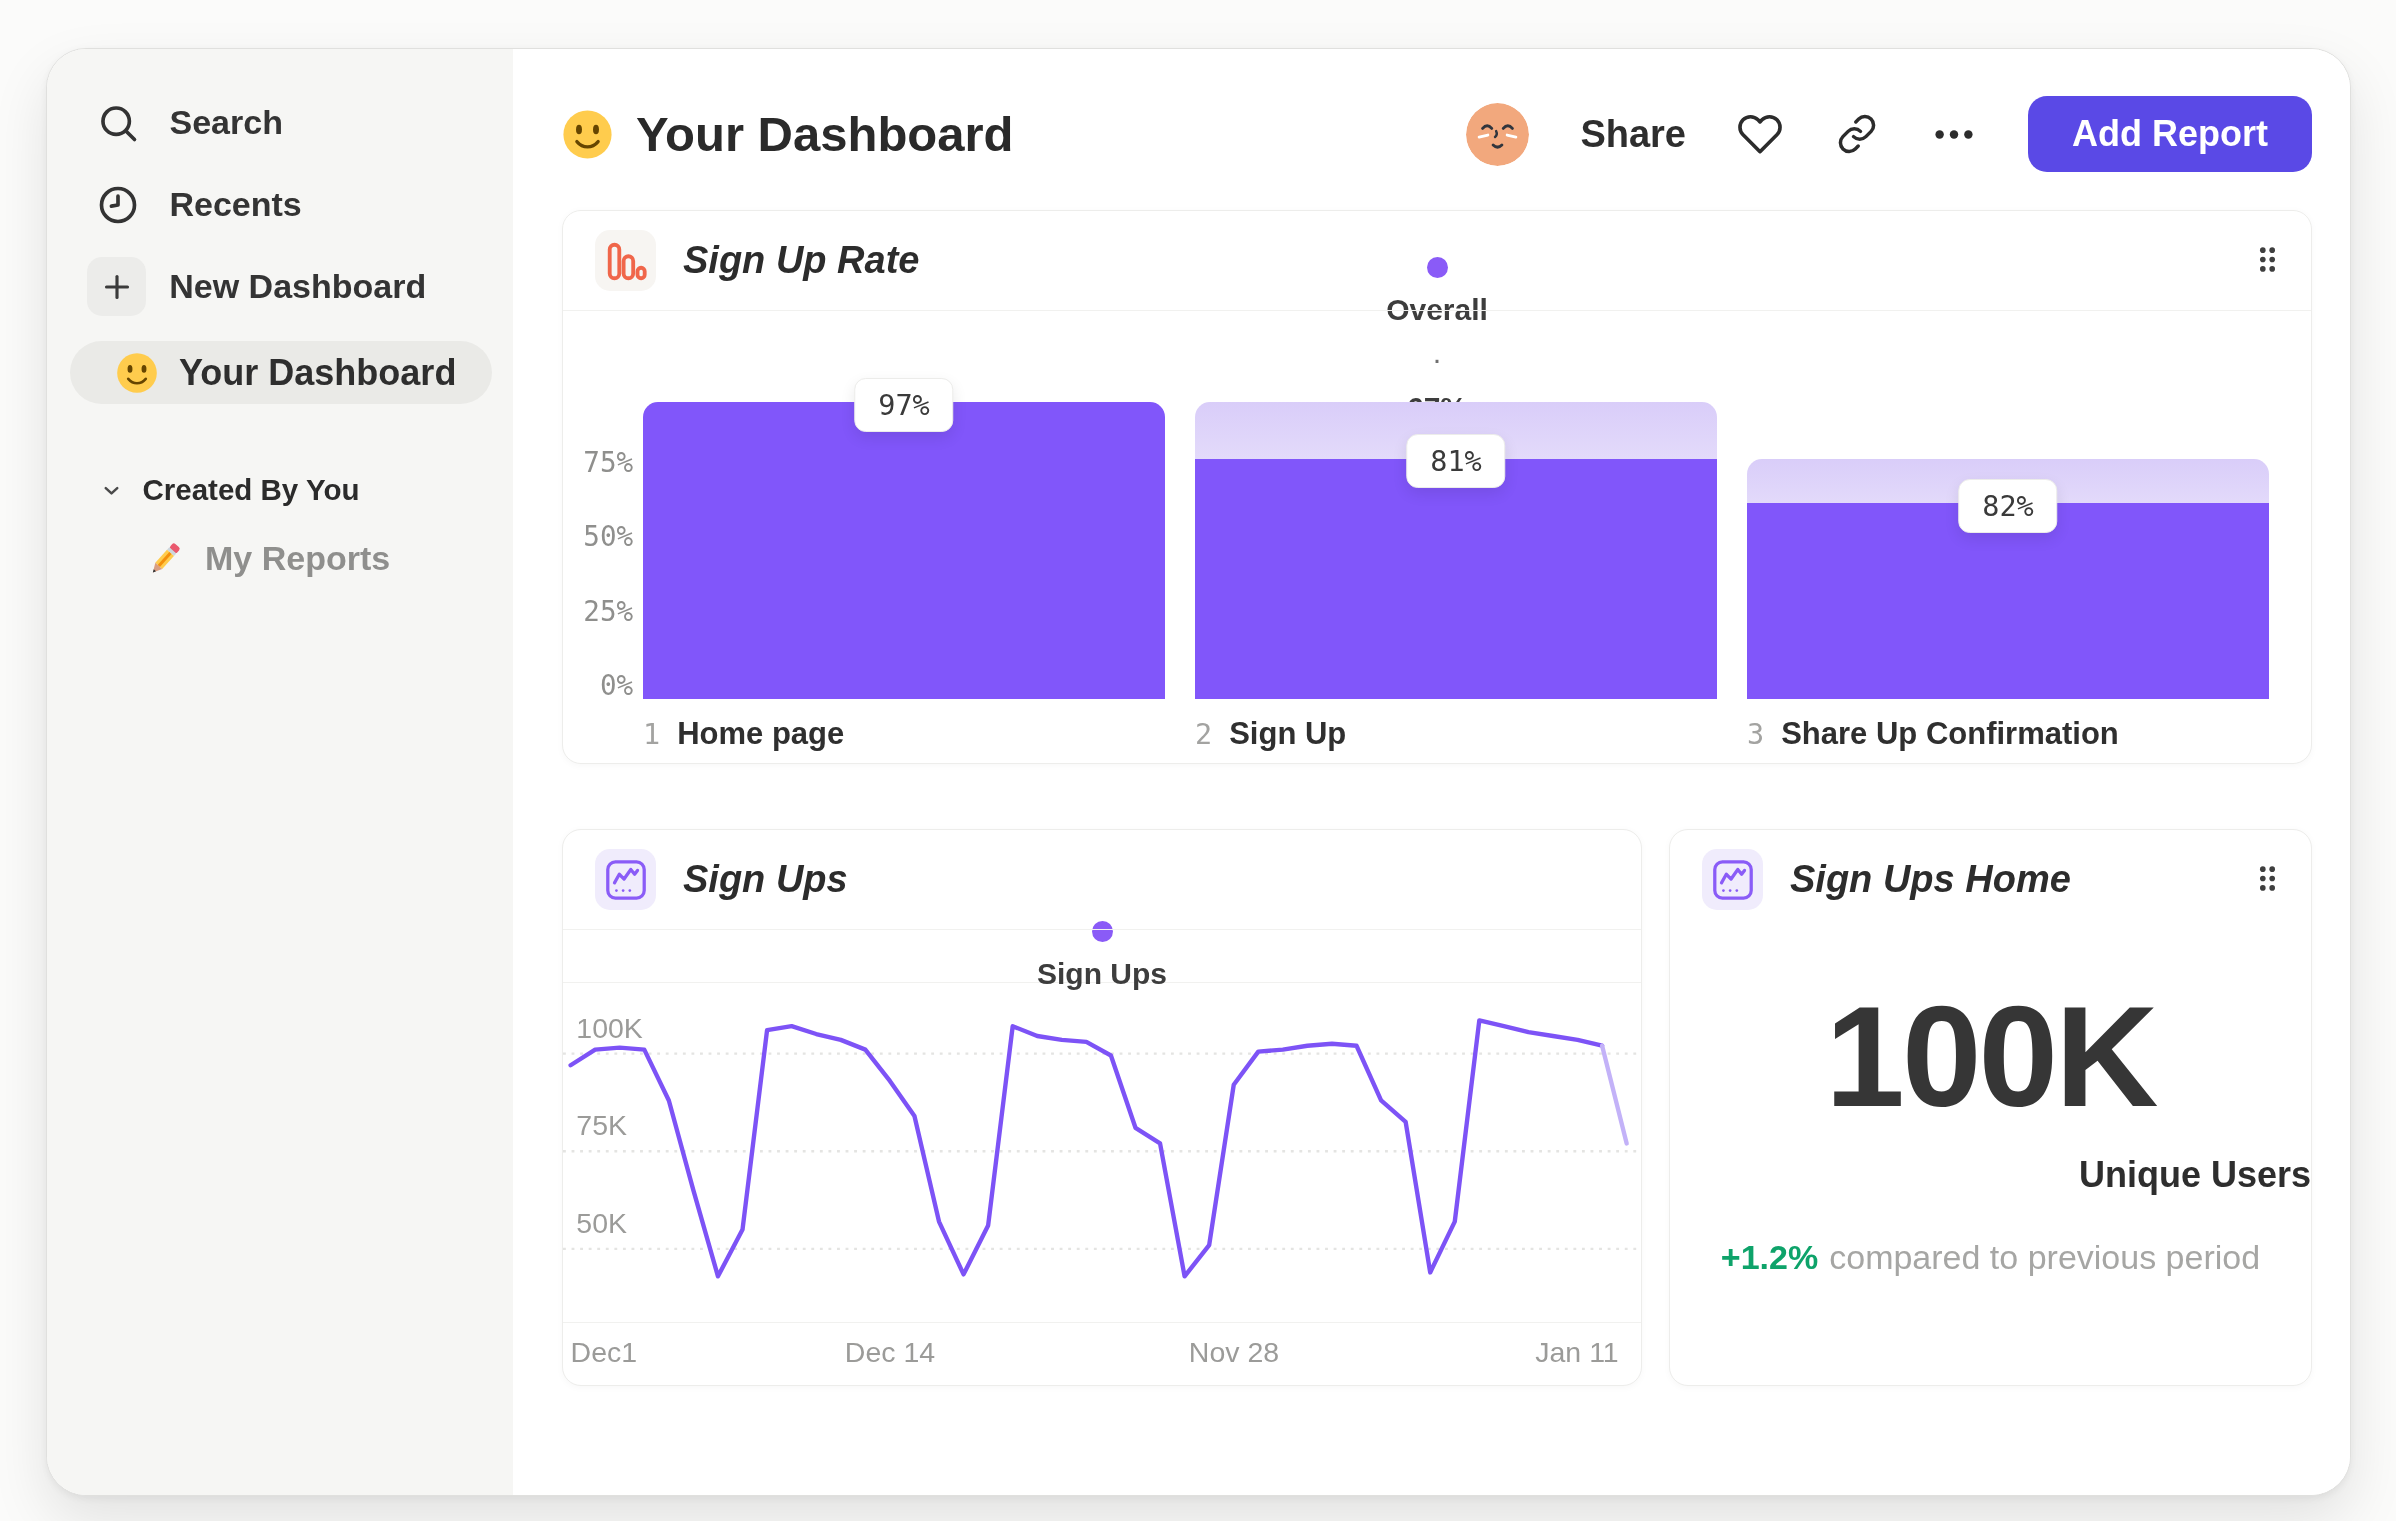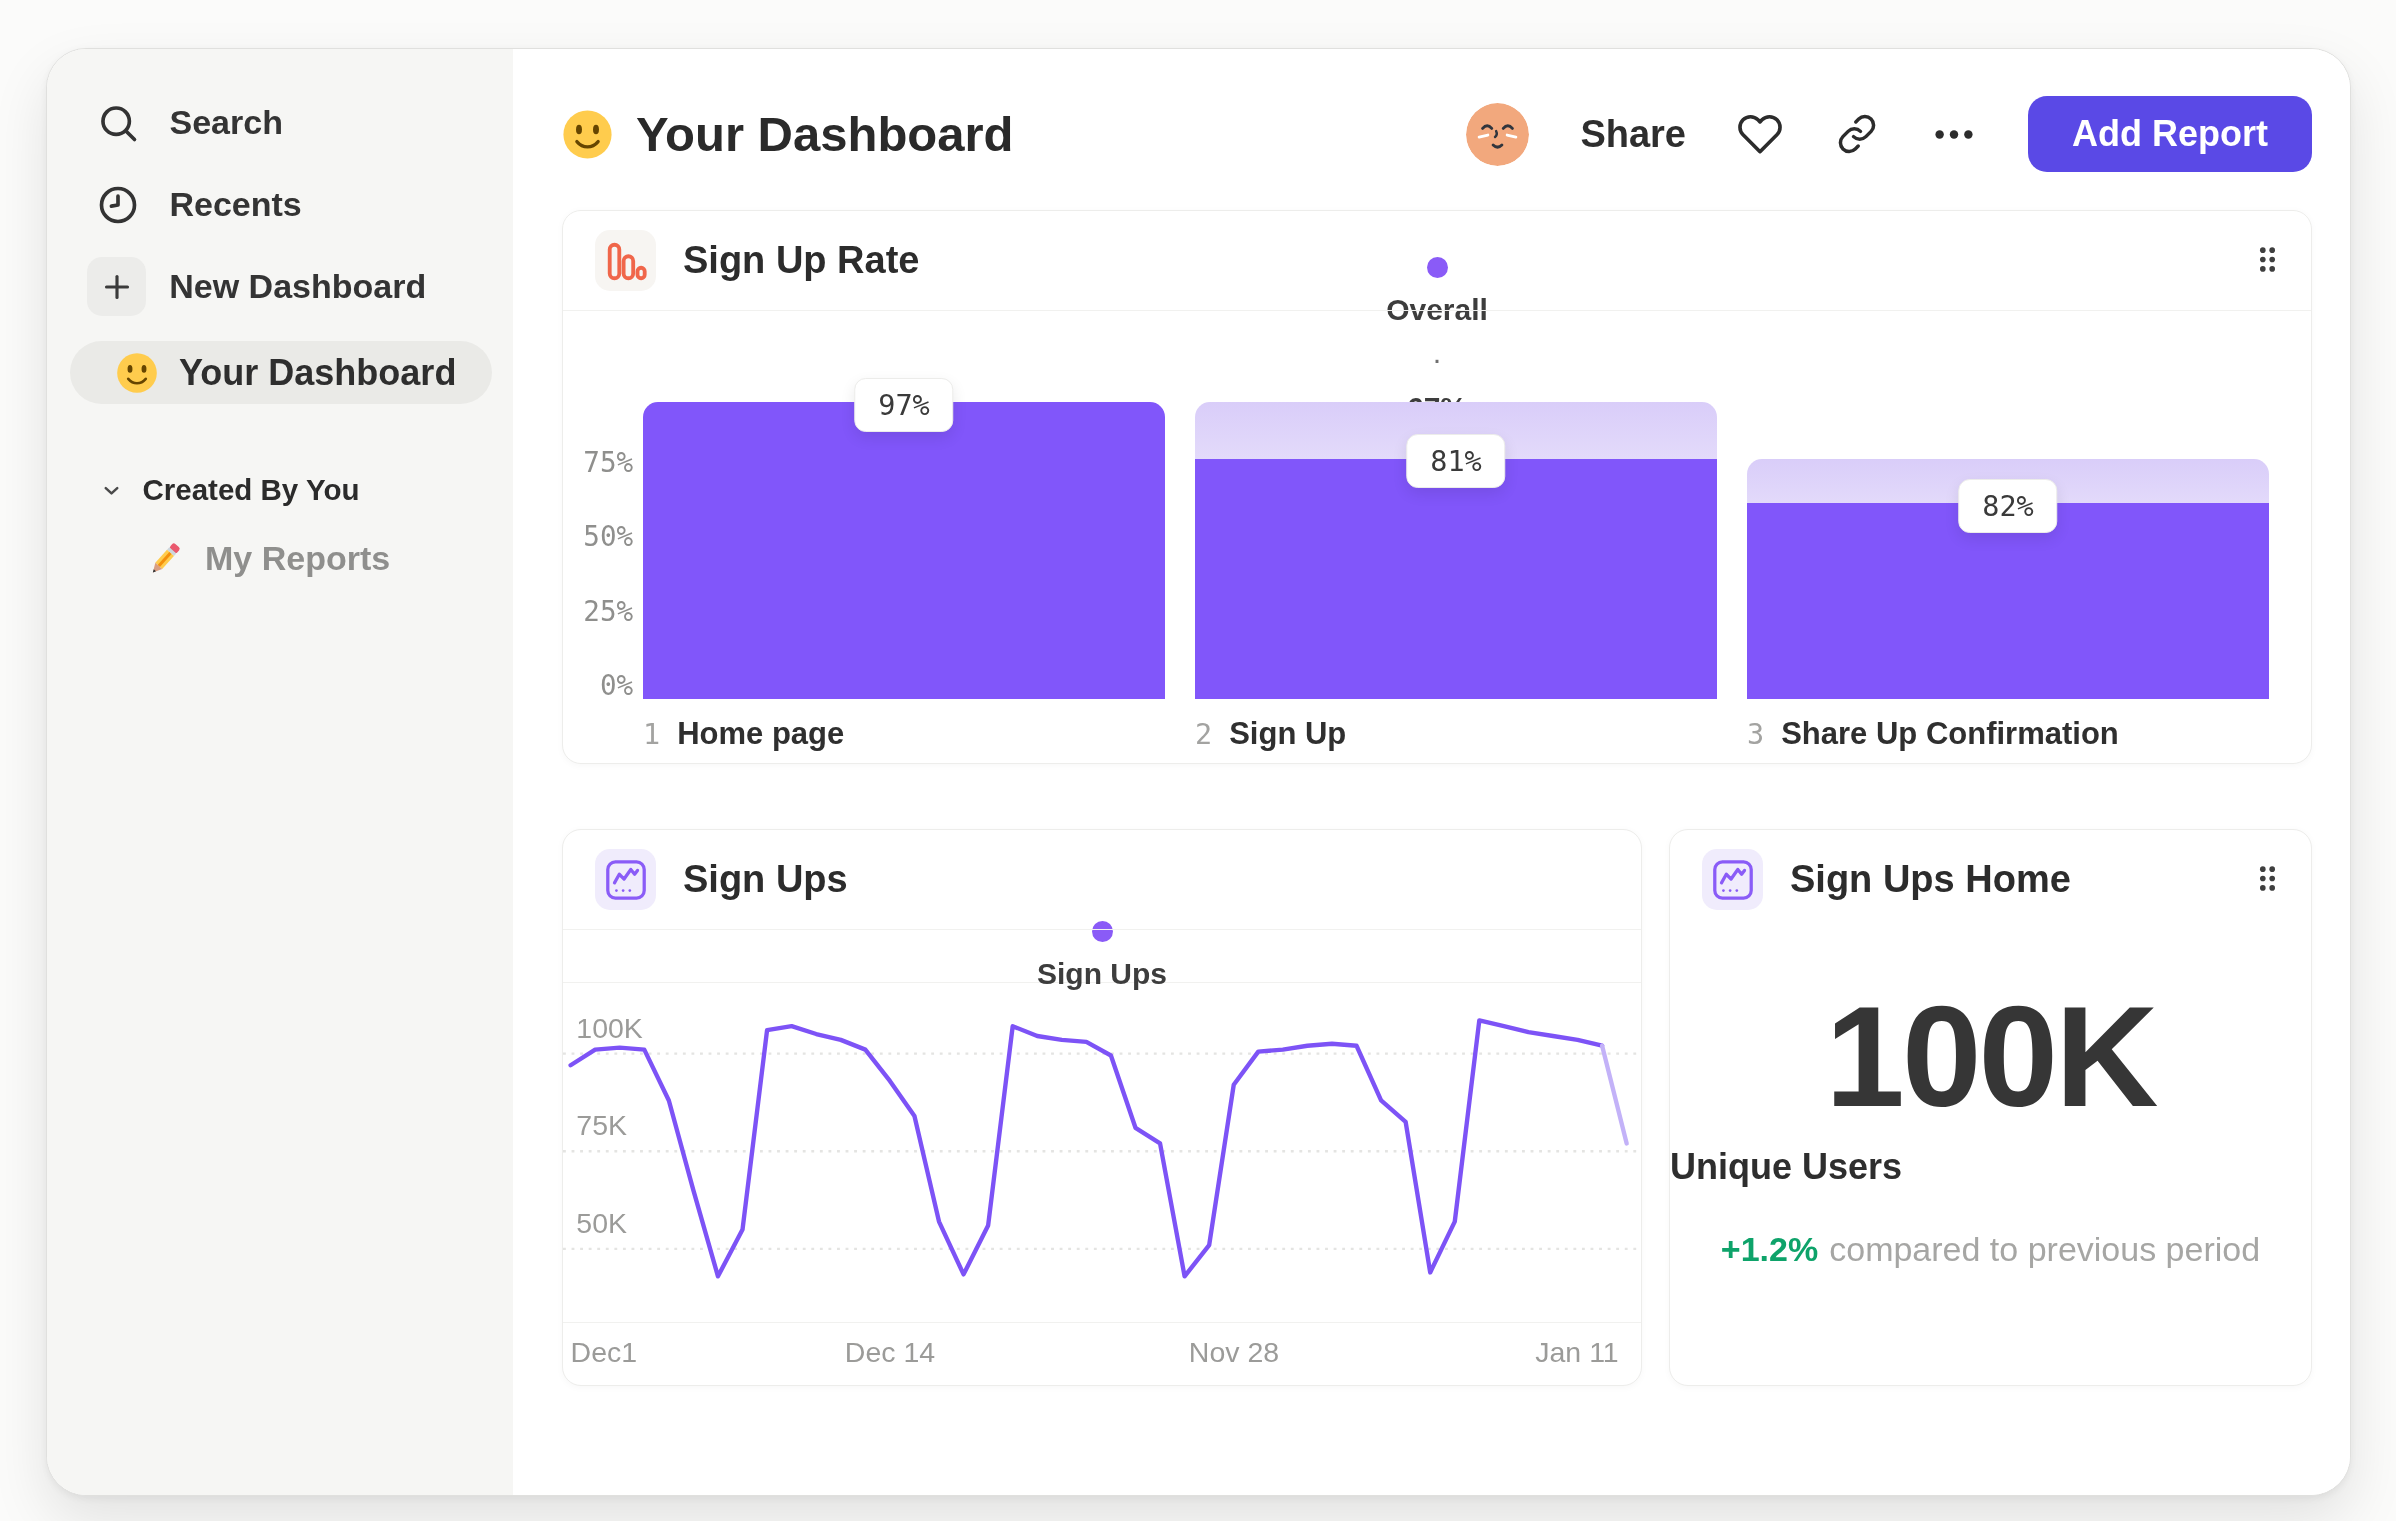--- a/index.html
+++ b/index.html
@@ -36,21 +36,21 @@
   .main-header{display:flex;align-items:center;height:82px;}
   .page-title{display:flex;align-items:center;gap:23px;font-size:49px;font-weight:700;color:#2a2a2a;}
   .page-title .emoji{width:51px;height:51px;}
   .controls{margin-left:auto;display:flex;align-items:center;gap:51px;}
   .avatar{width:63px;height:63px;border-radius:50%;overflow:hidden;flex:none;cursor:pointer;}
   .share-label{font-size:38px;font-weight:600;color:#2e2e2e;cursor:pointer;}
   .ctl-icon{width:46px;height:46px;display:flex;align-items:center;justify-content:center;cursor:pointer;}
   .add-report-btn{background:#5a49e6;color:#fff;border:none;border-radius:19px;height:76px;padding:0 44px;font-size:36px;font-weight:600;font-family:"Liberation Sans",sans-serif;cursor:pointer;}
   
   .card{background:#fff;border:1.9px solid #ededeb;border-radius:19px;box-shadow:0 1.9px 7.6px rgba(0,0,0,.03);box-sizing:border-box;position:relative;}
-  .card-head{display:flex;align-items:center;gap:27px;height:99px;padding:0 32px;position:relative;}
+  .card-head{display:flex;align-items:center;gap:27px;height:99px;padding:0 32px;position:relative;font-style:italic;}
   .card-head.bordered{border-bottom:1.9px solid #f1f1ef;}
   .icon-tile{width:61px;height:61px;border-radius:15px;display:flex;align-items:center;justify-content:center;flex:none;}
   .tile-warm{background:#f7f5f2;}
   .tile-purple{background:#f0ecfc;}
   .card-title{font-size:38px;font-weight:700;color:#2c2c2c;}
   .drag-handle{position:absolute;right:32px;top:50%;transform:translateY(-50%);cursor:grab;}
   
   .funnel-card{margin-top:35px;height:554px;width:100%;}
   .legend-row{display:flex;align-items:center;justify-content:center;gap:15px;font-size:30px;color:#3d3d3d;flex-direction:column;}
   .legend-funnel{height:60px;}
@@ -78,21 +78,21 @@
   .line-card{width:1080px;height:557px;flex:none;}
   .legend-line{height:52px;border-bottom:1.9px solid #f1f1ef;font-size:30px;}
   .line-plot{position:relative;height:339px;border-bottom:1.9px solid #f1f1ef;}
   .line-plot svg{position:absolute;left:0;top:0;}
   .l-ylabel{position:absolute;left:13.3px;font-size:28.5px;color:#9b9b99;white-space:nowrap;}
   .l-xaxis{position:relative;height:61px;}
   .l-xlabel{position:absolute;top:13.3px;font-size:28.5px;color:#9b9b99;white-space:nowrap;}
   
   .metric-card{flex:1;height:557px;}
   .m-value{margin-top:53px;text-align:center;font-size:143px;font-weight:700;letter-spacing:-2.9px;color:#363636;line-height:1.05;}
-  .m-label{margin-top:14px;text-align:left;font-size:36px;font-weight:600;color:#2e2e2e;}
+  .m-label{margin-top:22px;text-align:right;font-size:36px;font-weight:600;color:#2e2e2e;}
   .m-delta{margin-top:42px;text-align:center;font-size:34px;color:#a6a6a4;}
   .m-delta .delta-pct{color:#0ea36a;font-weight:700;margin-right:11px;}
 </style>
 </head>
 <body>
 
 <div class="app-window">
 
   <div class="sidebar">
 

